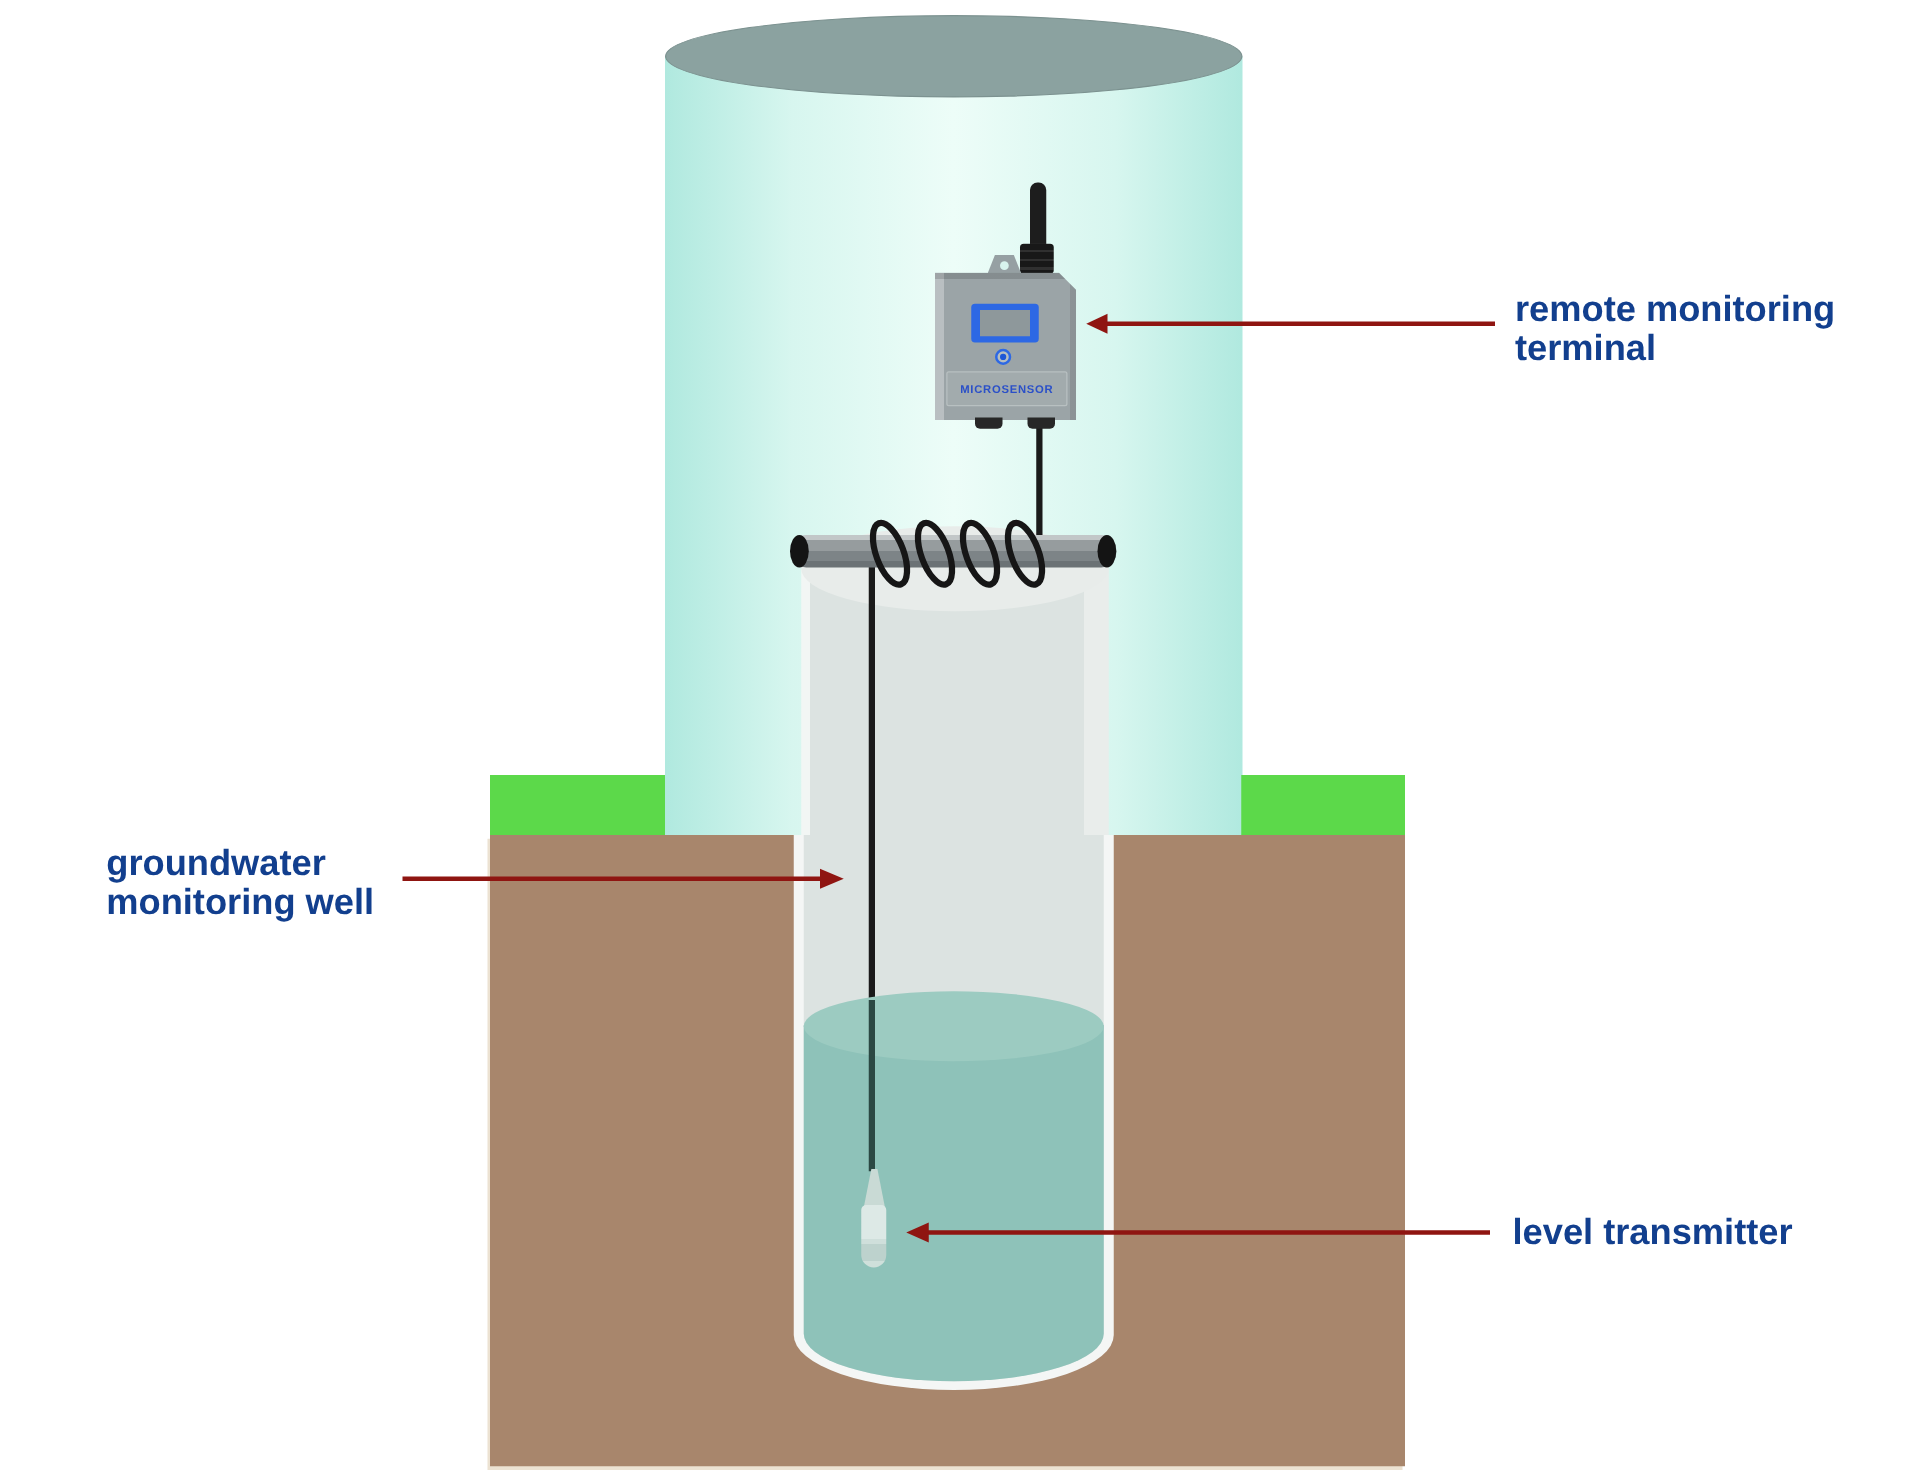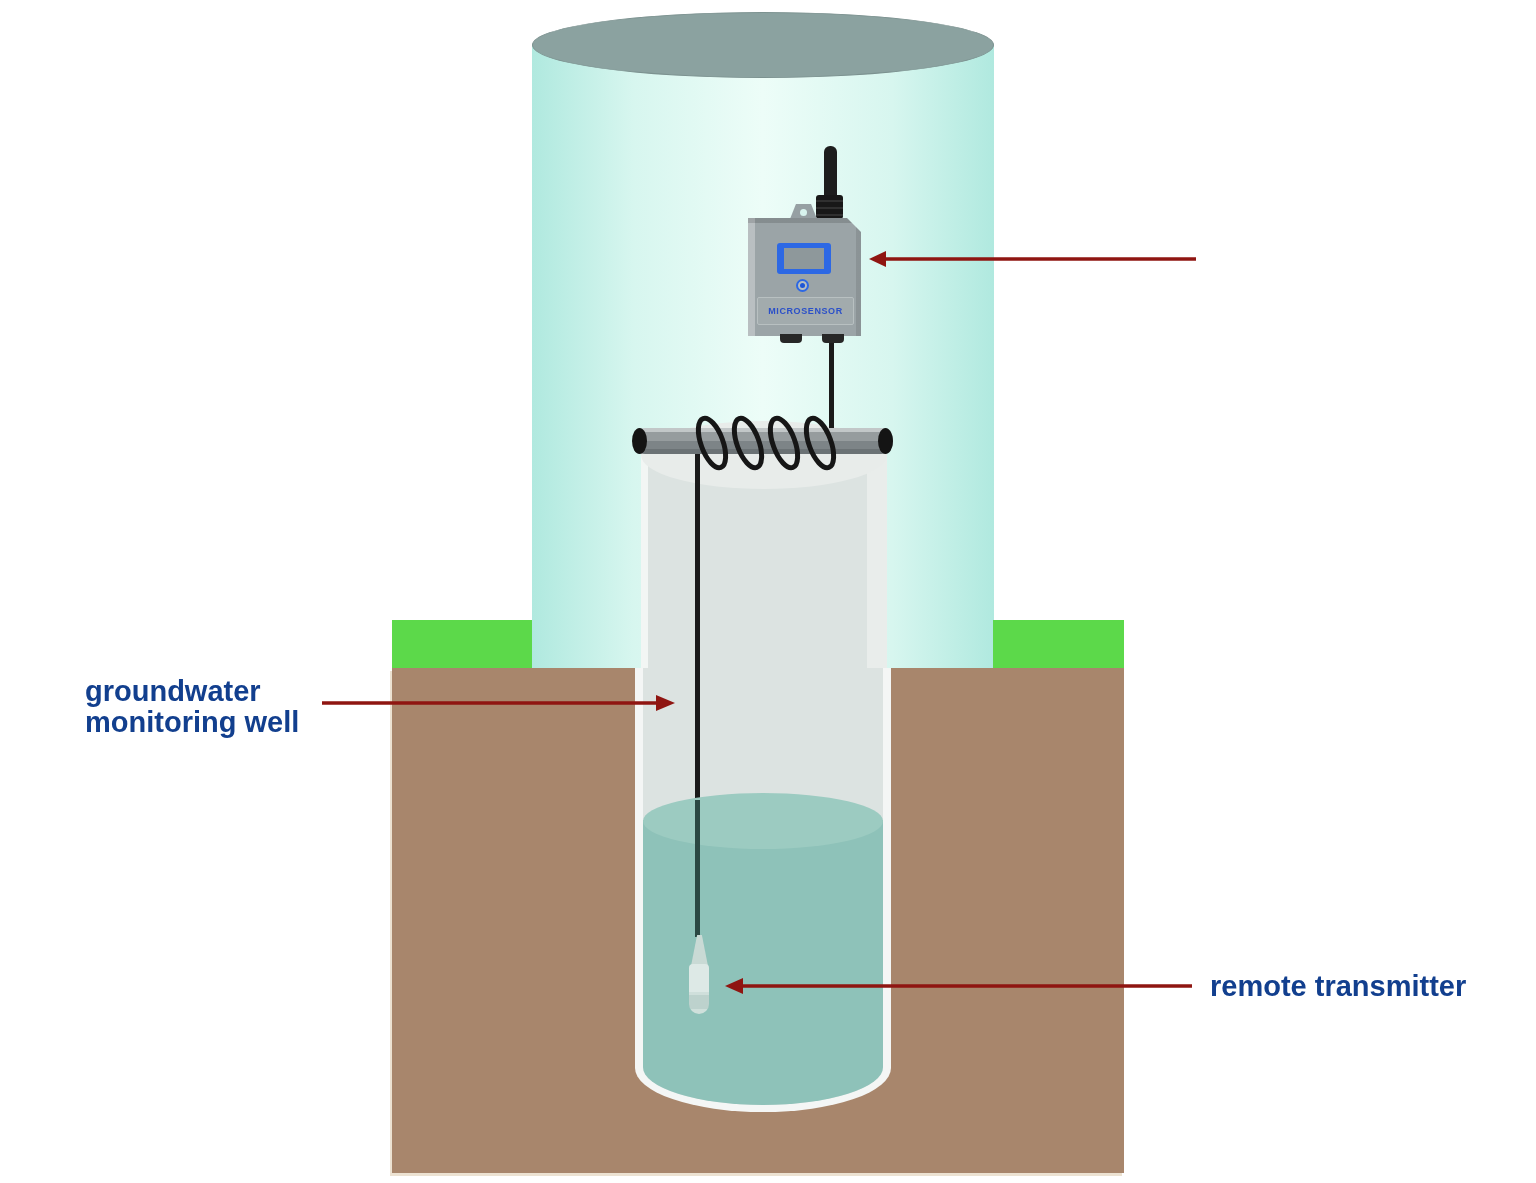--- a/index.html
+++ b/index.html
@@ -201,17 +201,19 @@
     <g stroke="var(--arrow-red,#8f1511)" stroke-width="3.5" fill="var(--arrow-red,#8f1511)">
       <line x1="1196" y1="259" x2="884" y2="259"></line>
       <polygon points="869,259 886,251 886,267" stroke="none"></polygon>
       <line x1="322" y1="703" x2="658" y2="703"></line>
       <polygon points="675,703 656,695 656,711" stroke="none"></polygon>
       <line x1="1192" y1="986" x2="741" y2="986"></line>
       <polygon points="725,986 743,978 743,994" stroke="none"></polygon>
     </g>
   </svg>
 
+  <div class="label label-terminal">remote monitoring
+terminal</div>
   <div class="label label-well">groundwater
 monitoring well</div>
-  <div class="label label-transmitter">remote transmitter</div>
+  <div class="label label-transmitter">level transmitter</div>
 
 </div>
 
 </body></html>

